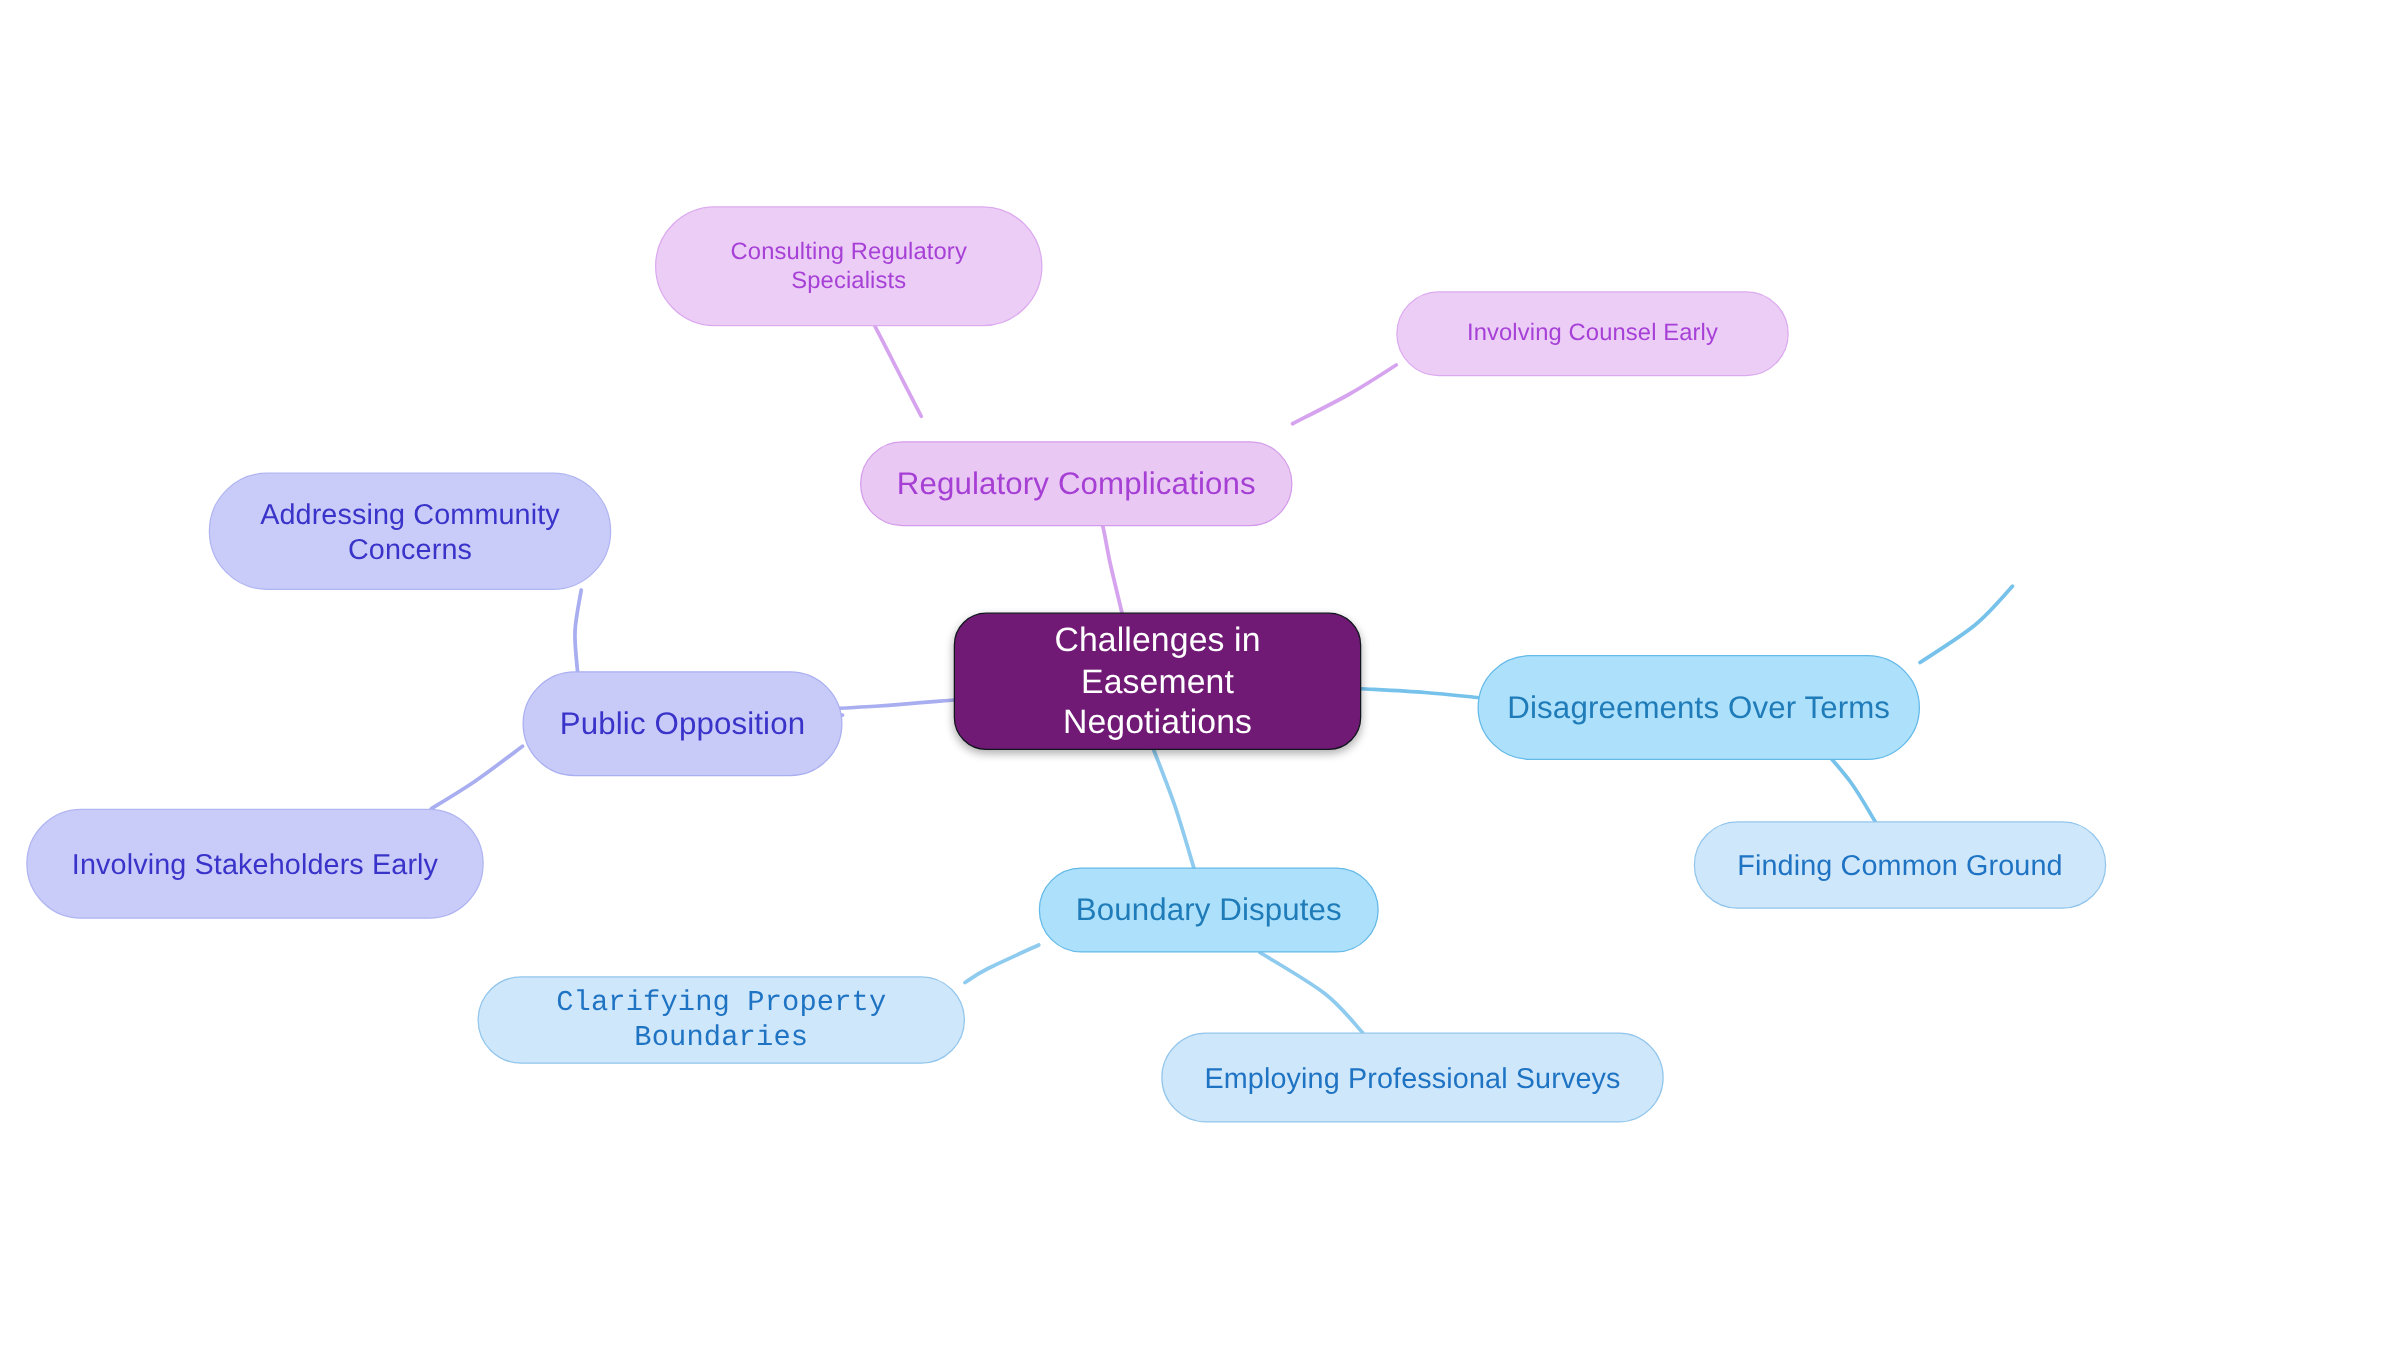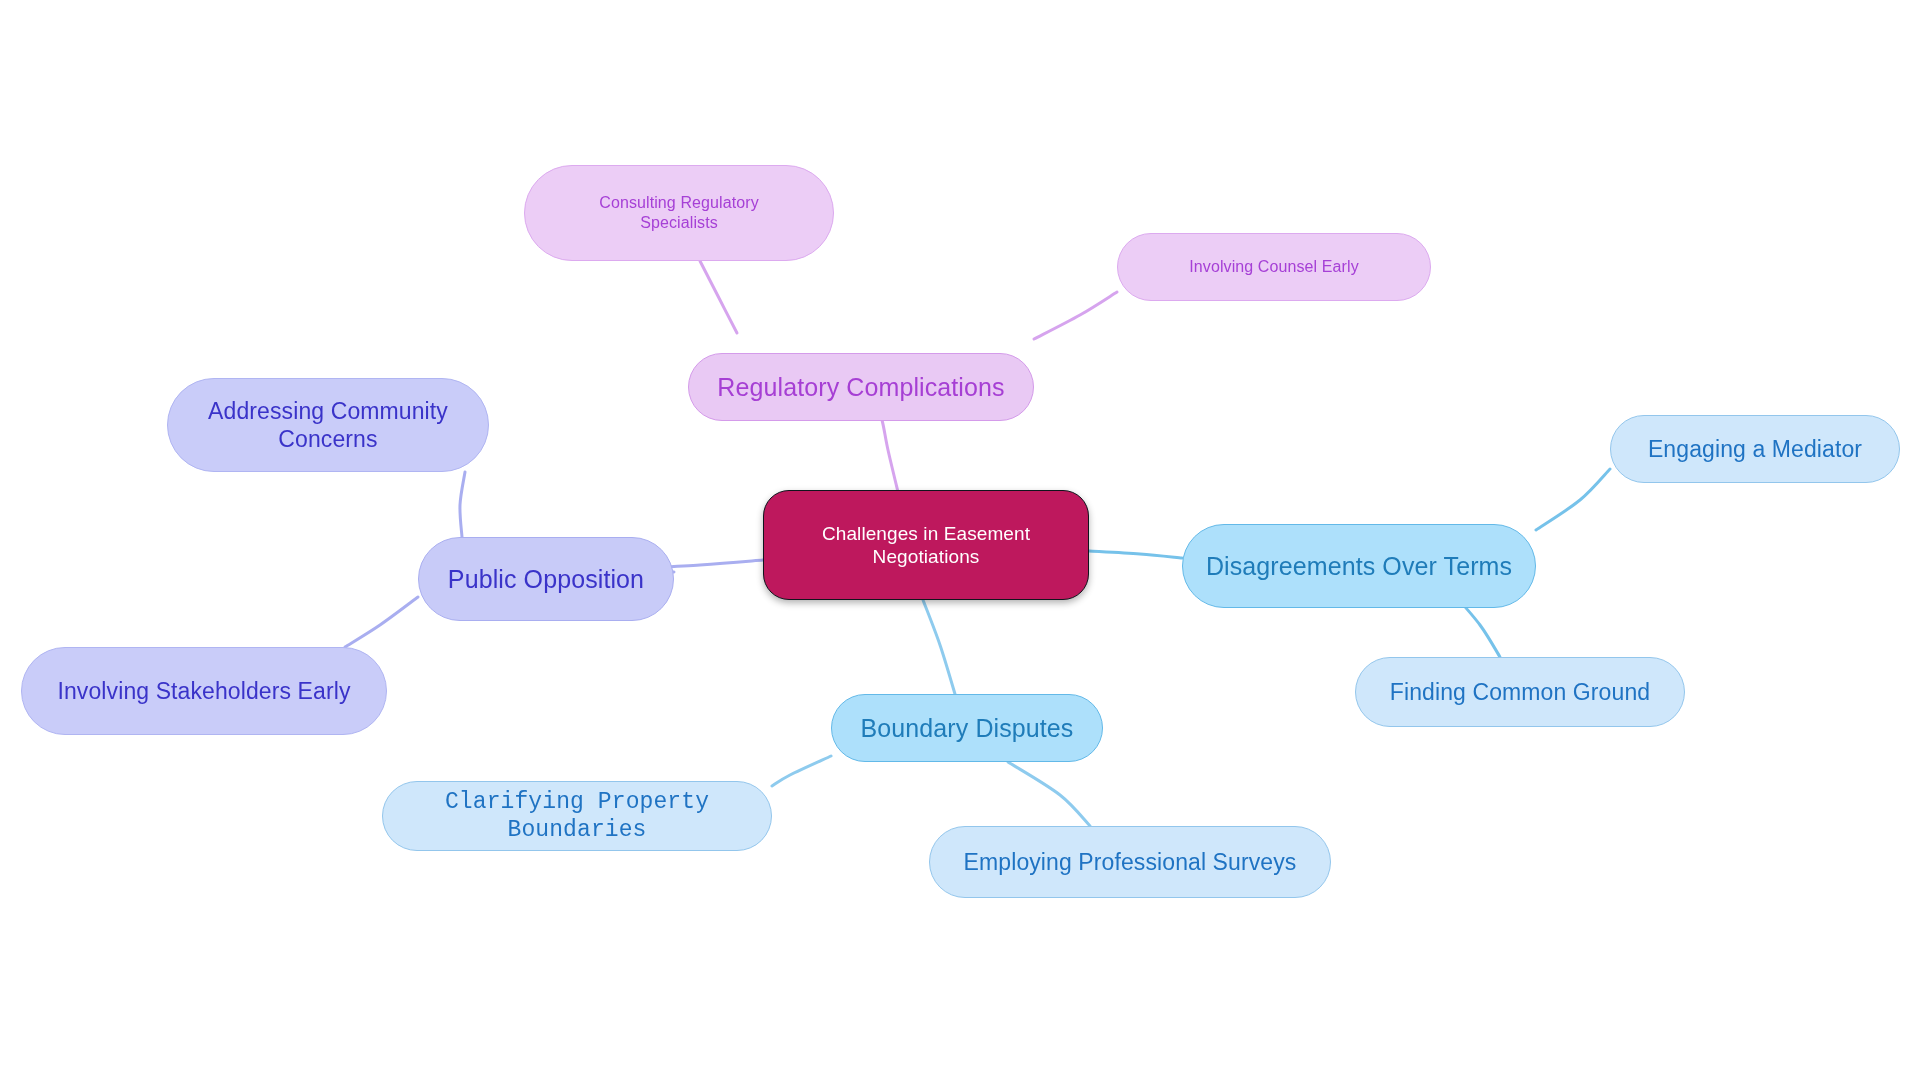--- a/index.html
+++ b/index.html
@@ -32,38 +32,38 @@
     align-items: center;
     justify-content: center;
     text-align: center;
     border-radius: 999px;
     line-height: 1.22;
     white-space: pre-line;
     padding: 0 18px;
     letter-spacing: 0.1px;
   }
   .node.root {
-    background: #be185d;
+    background: #701a75;
     color: #ffffff;
     border: 1px solid #10141c;
     border-radius: 26px;
-    font-size: 19px;
+    font-size: 27px;
     box-shadow: 0 3px 7px rgba(0,0,0,0.30);
   }
   .node.purple-main {
     background: #e9c9f4;
     color: #a63fd4;
     border: 1.6px solid #d49bea;
     font-size: 25px;
   }
   .node.purple-leaf {
     background: #eccdf6;
     color: #a640d6;
     border: 1.6px solid #dcaaef;
-    font-size: 16px;
+    font-size: 19px;
   }
   .node.indigo-main {
     background: #c8cbf8;
     color: #3a33c9;
     border: 1.6px solid #a9aef0;
     font-size: 25px;
   }
   .node.indigo-leaf {
     background: #c9ccf9;
     color: #3a33c9;
@@ -113,18 +113,17 @@
 
   <div class="node indigo-main" style="left: 418px; top: 537px; width: 256px; height: 84px;">Public Opposition</div>
   <div class="node indigo-leaf" style="left: 167px; top: 378px; width: 322px; height: 94px;">Addressing Community
 Concerns</div>
   <div class="node indigo-leaf" style="left: 21px; top: 647px; width: 366px; height: 88px;">Involving Stakeholders Early</div>
 
   <div class="node blue-main" style="left: 1182px; top: 524px; width: 354px; height: 84px;">Disagreements Over Terms</div>
 
   <div class="node blue-main" style="left: 831px; top: 694px; width: 272px; height: 68px;">Boundary Disputes</div>
 
-  <div class="node blue-leaf" style="left: 1610px; top: 415px; width: 290px; height: 68px;">Engaging a Mediator</div>
   <div class="node blue-leaf" style="left: 1355px; top: 657px; width: 330px; height: 70px;">Finding Common Ground</div>
   <div class="node blue-leaf" style="left: 382px; top: 781px; width: 390px; height: 70px; font-family: Liberation Mono, monospace;">Clarifying Property Boundaries</div>
   <div class="node blue-leaf" style="left: 929px; top: 826px; width: 402px; height: 72px;">Employing Professional Surveys</div>
 
 </div>
 
 </body></html>

